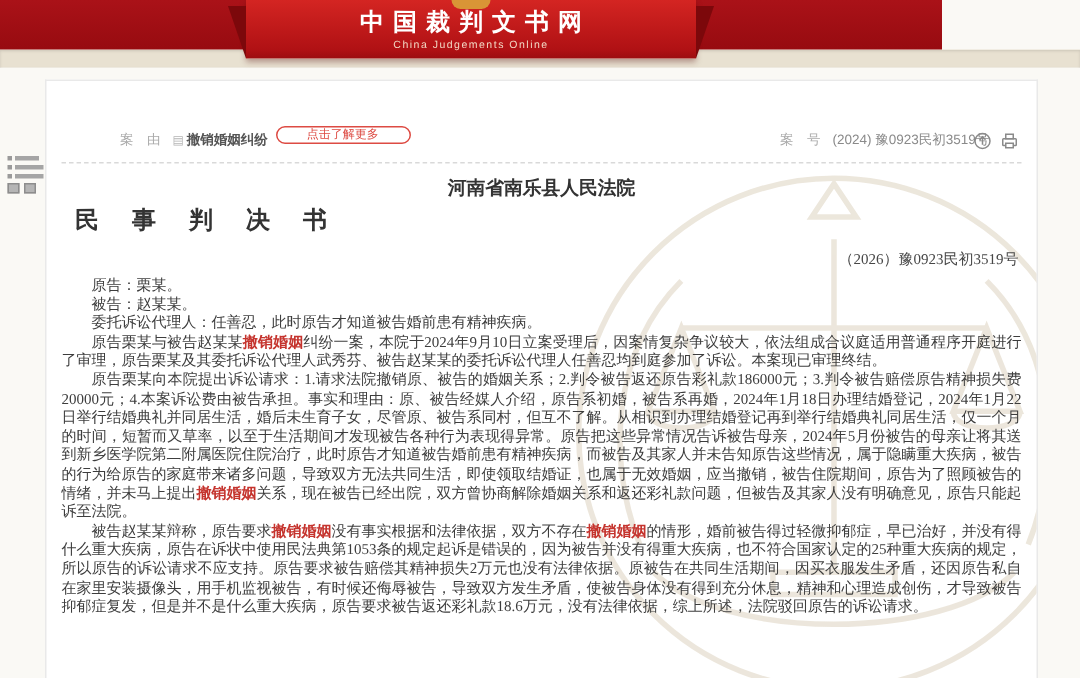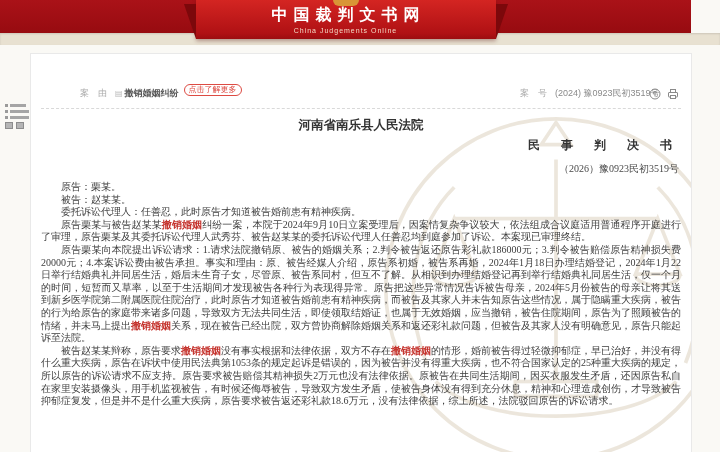--- a/index.html
+++ b/index.html
@@ -1,19 +1,19 @@
 <!DOCTYPE html>
 <html><head>
 <meta charset="utf-8">
 <style>
   html,body{margin:0;padding:0;width:720px;height:452px;overflow:hidden;
     background:#faf9f5;font-family:"Liberation Sans","DejaVu Sans",sans-serif;}
 
   
-  .site-header{position:relative;width:691px;height:33px;
+  .site-header{position:relative;width:628px;height:33px;
     background:linear-gradient(180deg,#aa1218 0%,#970b10 100%);z-index:5;}
   .beige-strip{position:absolute;top:33px;left:0;width:720px;height:12px;
     background:#e8e1d1;box-shadow:inset 0 1px 2px rgba(0,0,0,.12);z-index:4;}
   .ribbon{position:absolute;left:50%;top:0;transform:translateX(-50%);
     width:300px;height:39px;z-index:6;
     background:linear-gradient(180deg,#d42522 0%,#b01114 85%,#9c0d10 100%);
     box-shadow:0 2px 4px rgba(80,0,0,.35);text-align:center;}
   .ribbon::before,.ribbon::after{content:"";position:absolute;top:4px;width:0;height:0;
     border-style:solid;}
   .ribbon::before{left:-12px;border-width:0 12px 35px 0;border-color:transparent #7c080b transparent transparent;}
@@ -47,30 +47,30 @@
   .meta{position:relative;margin-top:20px;font-size:9px;color:#a6a6a6;line-height:15px;}
   .meta-row{display:flex;}
   .meta-left{width:440px;display:flex;align-items:center;}
   .meta-right{flex:1;display:flex;align-items:center;}
   .mlabel{color:#aaa;margin-right:8px;white-space:pre;margin-left:39px;}
   .mvalue{color:#8a8a8a;}
   .mvalue.strong{color:#555;font-weight:700;}
   .micon{color:#b5b5b5;font-size:8px;margin-right:2px;}
   .tag{display:inline-block;margin-left:5px;position:relative;top:-4px;
     border:1px solid #dd4b43;color:#dd4b43;font-size:8px;line-height:10px;
-    padding:0 4px;border-radius:7px;background:#fff;cursor:pointer;}
+    padding:0 20px;border-radius:7px;background:#fff;cursor:pointer;}
   .meta-icons{position:absolute;right:2px;top:2px;display:flex;gap:6px;}
   .meta-icons svg{cursor:pointer;}
 
   .dotted-sep{border:none;border-top:1px dashed #d9d9d9;margin:7px 0 8px 0;}
 
   
   .court-name{text-align:center;font-size:12.5px;font-weight:700;color:#333;
     font-family:"Liberation Serif","DejaVu Serif",serif;margin-top:4px;}
-  .doc-type{text-align:right;font-size:12px;font-weight:700;color:#333;
+  .doc-type{text-align:left;font-size:16px;font-weight:700;color:#333;
     letter-spacing:9px;text-indent:9px;
     font-family:"Liberation Serif","DejaVu Serif",serif;margin-top:3px;}
   .case-no{text-align:right;font-size:10px;color:#474747;margin-top:8px;
     font-family:"Liberation Serif","DejaVu Serif",serif;padding-right:2px;}
 
   
   .judgment-body{margin-top:5px;font-size:10px;line-height:12.6px;color:#3d3d3d;
     text-align:justify;font-family:"Liberation Serif","DejaVu Serif",serif;}
   .judgment-body p{margin:0;text-indent:2em;}
   .judgment-body .red{color:#c5342e;font-weight:700;}

